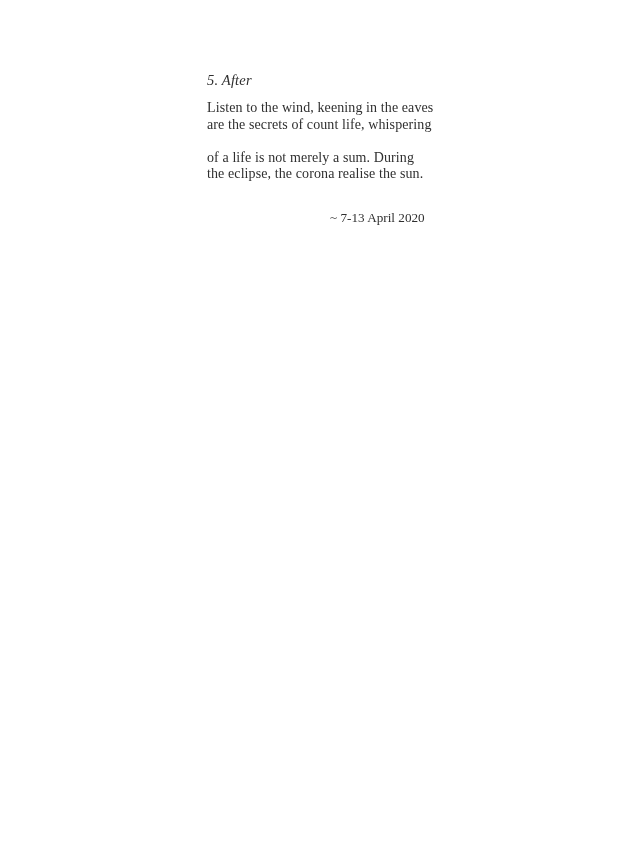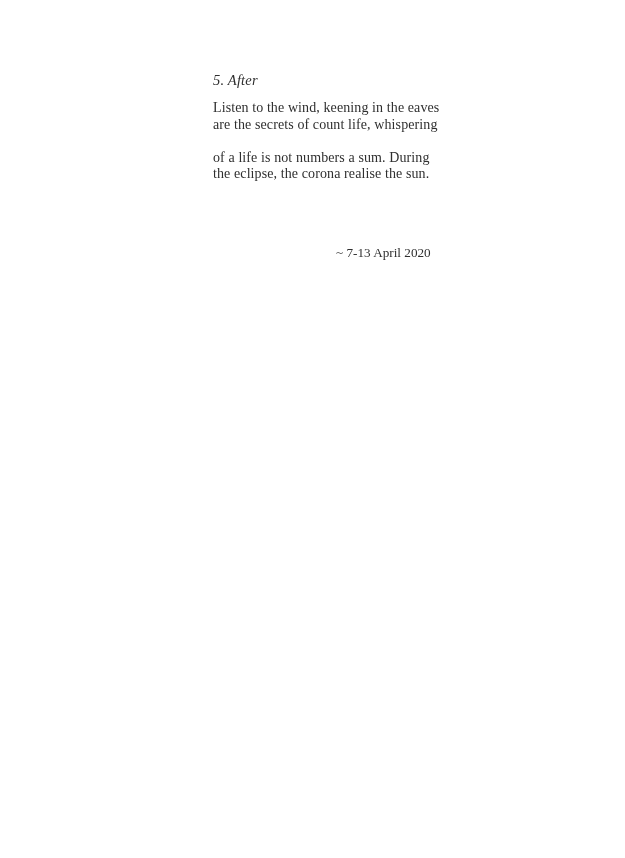--- a/index.html
+++ b/index.html
@@ -15,21 +15,21 @@
       font-family: "Liberation Serif", serif;
       color: #2f2f2f;
     }
     .page {
       position: absolute;
       inset: 0;
       background: #ffffff;
     }
     .poem {
       position: absolute;
-      left: 213px;
+      left: 207px;
       top: 72px;
       width: 260px;
     }
     .poem-title {
       font-style: italic;
       font-weight: normal;
       font-size: 14.5px;
       line-height: 17px;
       margin: 0 0 11px 0;
       letter-spacing: 0.2px;
@@ -38,21 +38,21 @@
       margin: 0 0 16.6px 0;
       font-size: 14px;
       line-height: 16.6px;
       letter-spacing: 0.1px;
     }
     .line {
       display: block;
       white-space: nowrap;
     }
     .date-line {
-      margin-top: 62px;
+      margin-top: 27px;
       margin-left: 123px;
       font-size: 13.2px;
       line-height: 16px;
       white-space: nowrap;
     }
   </style>
 </head>
 <body>
 
 <div class="page">
@@ -61,20 +61,20 @@
     <h2 class="poem-title">5. After</h2>
 
     <p class="stanza">
       <span class="line">Listen to the wind, keening in the eaves</span>
       <span class="line">are the secrets of count life, whispering</span>
     </p>
 
 
 
     <p class="stanza">
-      <span class="line">of a life is not numbers a sum. During</span>
+      <span class="line">of a life is not merely a sum. During</span>
       <span class="line">the eclipse, the corona realise the sun.</span>
     </p>
 
     <div class="date-line">~ 7-13 April 2020</div>
 
   </div>
 </div>
 
 </body></html>

